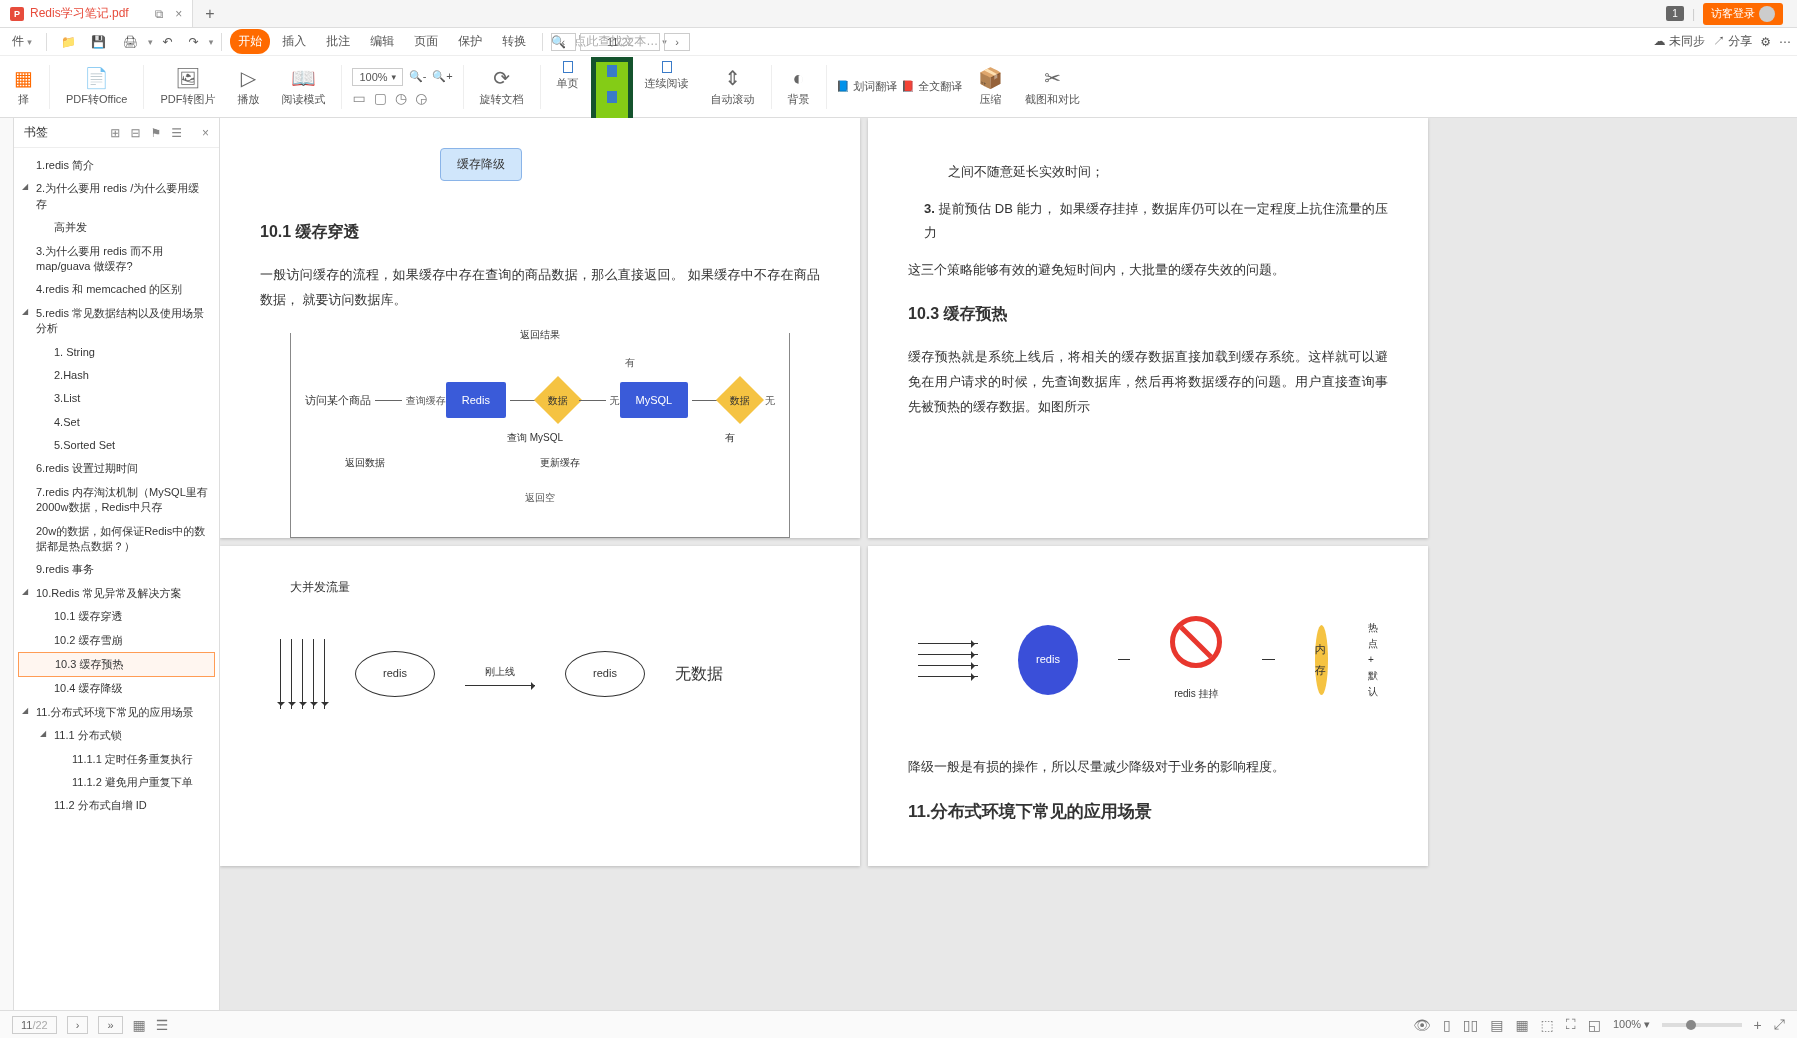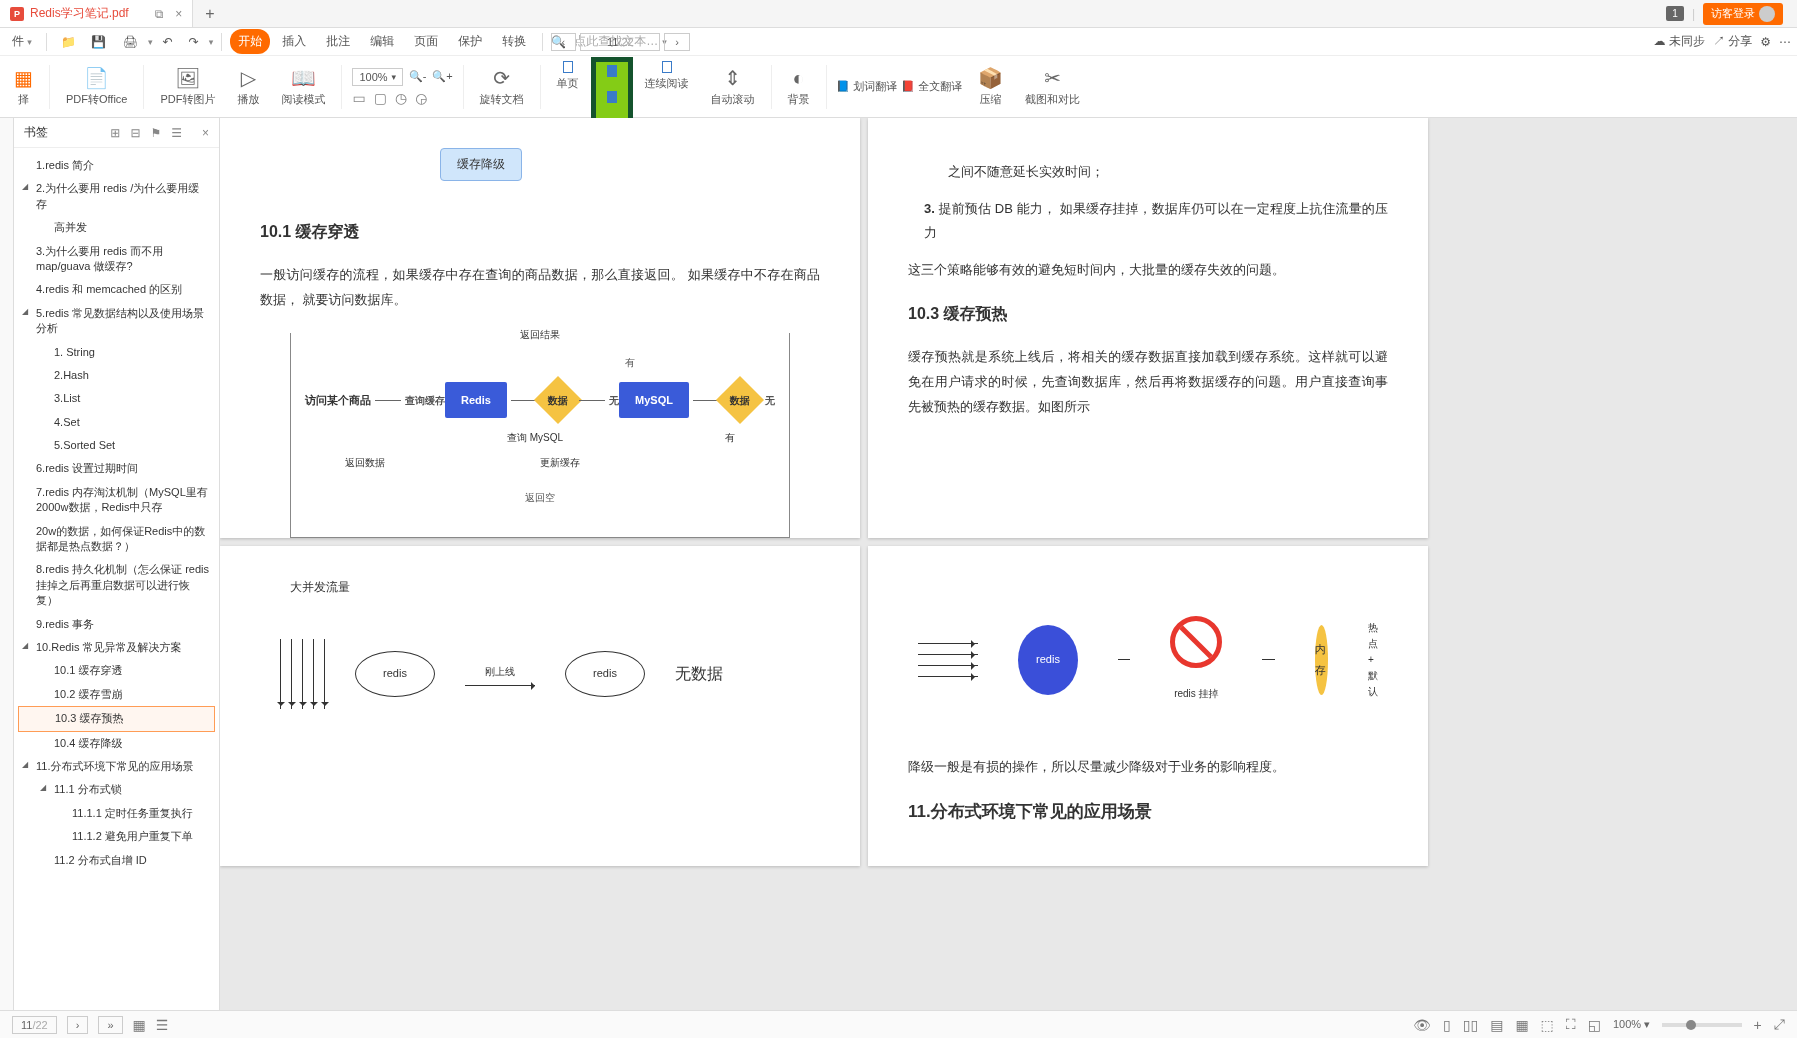--- a/index.html
+++ b/index.html
@@ -64,21 +64,21 @@
 .doc-area { flex:1; background:#e8e8e8; overflow:auto; position:relative; }
 .pages { display:flex; flex-wrap:wrap; gap:8px; padding:0; }
 .page { background:#fff; box-shadow:0 1px 3px rgba(0,0,0,.2); padding:30px 40px; font-size:13px; line-height:1.9; color:#333; }
 .page h2 { font-size:17px; font-weight:bold; margin:16px 0; }
 .page h3 { font-size:16px; font-weight:bold; margin:16px 0; }
 .page p { margin:12px 0; text-align:justify; }
 .page .pill { display:inline-block; background:#d0e6fb; border:1px solid #8ab4e8; padding:4px 16px; border-radius:4px; font-size:12px; margin-left:180px; margin-bottom:20px; }
 
 
 .flow { border:1px solid #888; border-top:none; margin:20px 30px; padding:20px 14px 30px; position:relative; }
-.flow-row { display:flex; align-items:center; justify-content:space-between; padding:10px 0;font-weight:bold; }
+.flow-row { display:flex; align-items:center; justify-content:space-between; padding:10px 0; }
 .flow-label { font-size:11px; }
 .rect { background:#3a5bd9; color:#fff; padding:8px 16px; font-size:11px; border-radius:2px; }
 .diamond { width:34px; height:34px; background:#f5c342; transform:rotate(45deg); display:flex; align-items:center; justify-content:center; }
 .diamond span { transform:rotate(-45deg); font-size:10px; }
 .arrow-h { flex:1; height:1px; background:#666; position:relative; margin:0 4px; }
 .flow-note { font-size:10px; color:#555; text-align:center; }
 .flow-top { position:absolute; top:-8px; left:50%; transform:translateX(-50%); background:#fff; padding:0 8px; font-size:10px; }
 
 
 .traffic-diag { display:flex; align-items:center; gap:30px; padding:40px 20px; }
@@ -272,21 +272,20 @@
         <div class="bm-item l1"><span>4.redis 和 memcached 的区别</span></div>
         <div class="bm-item l1"><span class="tri">◢</span><span>5.redis 常见数据结构以及使用场景分析</span></div>
         <div class="bm-item l2"><span>1. String</span></div>
         <div class="bm-item l2"><span>2.Hash</span></div>
         <div class="bm-item l2"><span>3.List</span></div>
         <div class="bm-item l2"><span>4.Set</span></div>
         <div class="bm-item l2"><span>5.Sorted Set</span></div>
         <div class="bm-item l1"><span>6.redis 设置过期时间</span></div>
         <div class="bm-item l1"><span>7.redis 内存淘汰机制（MySQL里有2000w数据，Redis中只存</span></div>
         <div class="bm-item l1"><span>20w的数据，如何保证Redis中的数据都是热点数据？）</span></div>
-        <div class="bm-item l1"><span>8.redis 持久化机制（怎么保证 redis 挂掉之后再重启数据可以进行恢复）</span></div>
         <div class="bm-item l1"><span>9.redis 事务</span></div>
         <div class="bm-item l1"><span class="tri">◢</span><span>10.Redis 常见异常及解决方案</span></div>
         <div class="bm-item l2"><span>10.1 缓存穿透</span></div>
         <div class="bm-item l2"><span>10.2 缓存雪崩</span></div>
         <div class="bm-item l2 selected"><span>10.3 缓存预热</span></div>
         <div class="bm-item l2"><span>10.4 缓存降级</span></div>
         <div class="bm-item l1"><span class="tri">◢</span><span>11.分布式环境下常见的应用场景</span></div>
         <div class="bm-item l2"><span class="tri">◢</span><span>11.1 分布式锁</span></div>
         <div class="bm-item l3"><span>11.1.1 定时任务重复执行</span></div>
         <div class="bm-item l3"><span>11.1.2 避免用户重复下单</span></div>

